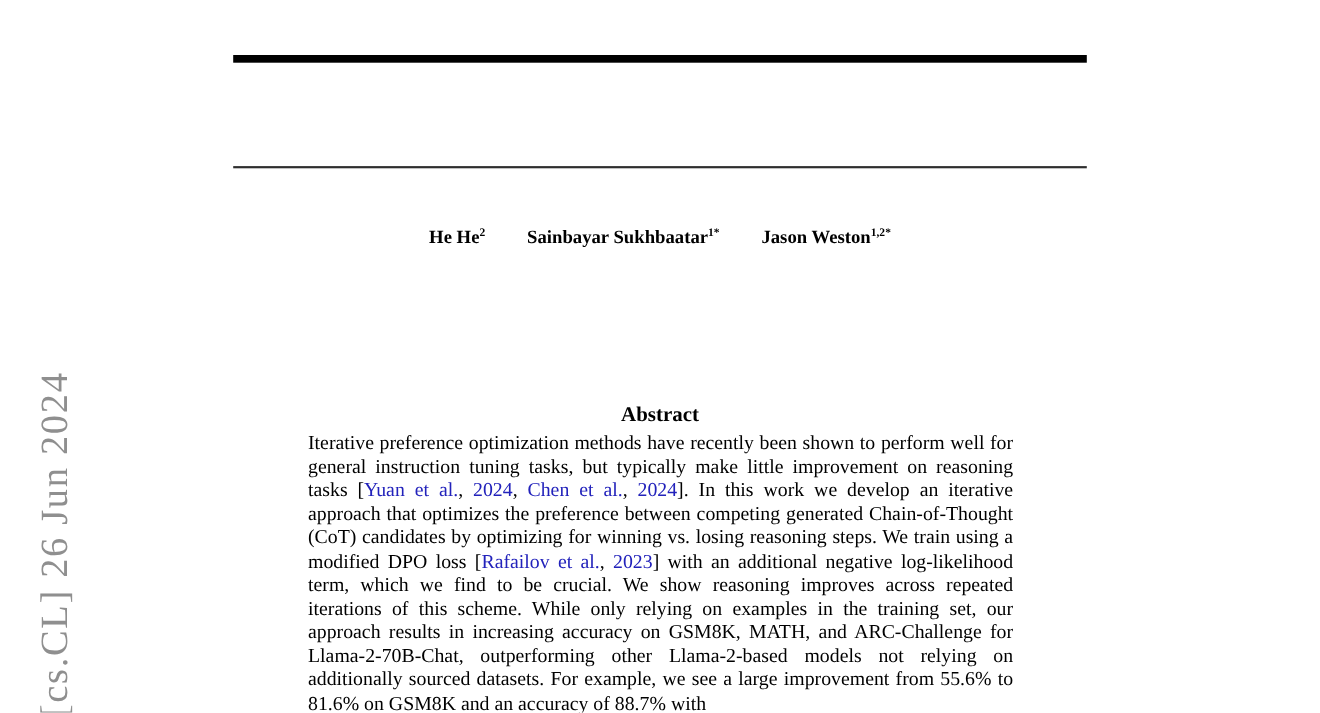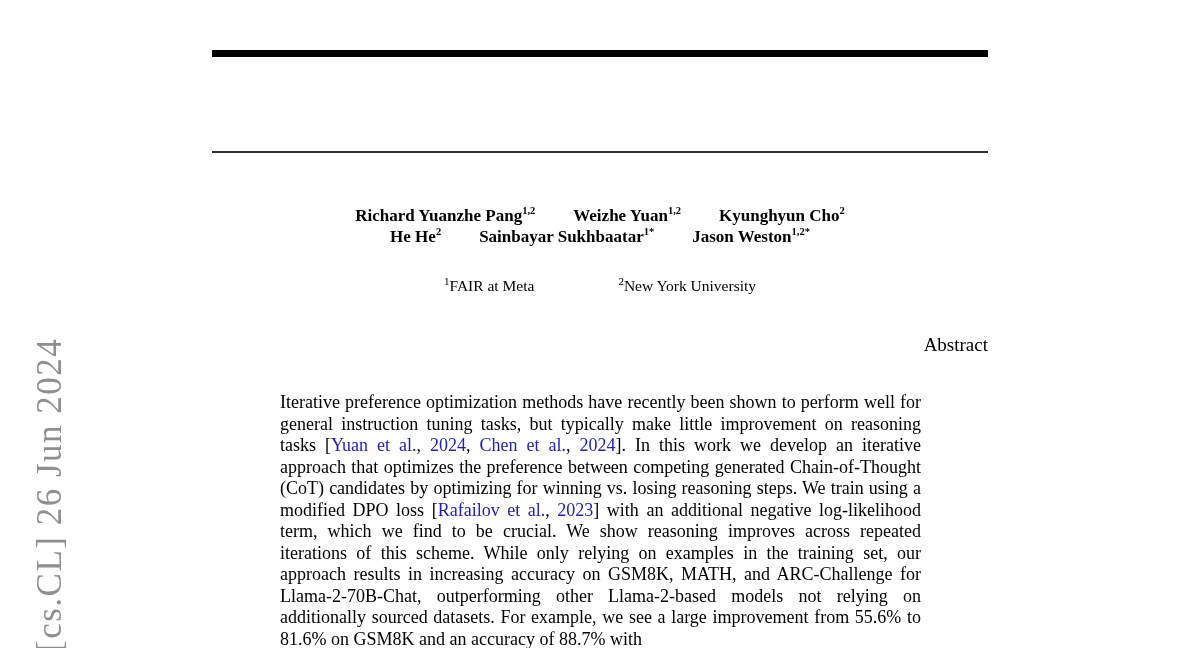--- a/index.html
+++ b/index.html
@@ -86,26 +86,26 @@
     font-weight: normal;
   }
   .affiliation {
     display: inline-block;
     margin: 0 42px;
     white-space: nowrap;
   }
   .abstract-heading {
     position: absolute;
     left: 212px;
-    top: 334px;
+    top: 367px;
     width: 776px;
     margin: 0;
-    text-align: right;
+    text-align: center;
     font-size: 19px;
-    font-weight: normal;
+    font-weight: bold;
   }
   .abstract-text {
     position: absolute;
     left: 280px;
     top: 392px;
     width: 641px;
     margin: 0;
     font-size: 18px;
     line-height: 21.5px;
     text-align: justify;
@@ -122,23 +122,21 @@
 <div class="page">
 
   <div class="watermark">[cs.CL]  26 Jun 2024</div>
 
   <div class="rule-thick"></div>
 
 
   <div class="rule-thin"></div>
 
   <div class="authors">
-    <div class="author-row"><span class="author">Richard Yuanzhe Pang<sup>1,2</sup></span><span class="author">Weizhe Yuan<sup>1,2</sup></span><span class="author">Kyunghyun Cho<sup>2</sup></span></div>
     <div class="author-row"><span class="author">He He<sup>2</sup></span><span class="author">Sainbayar Sukhbaatar<sup>1*</sup></span><span class="author">Jason Weston<sup>1,2*</sup></span></div>
   </div>
 
-  <div class="affiliations"><span class="affiliation"><sup>1</sup>FAIR at Meta</span><span class="affiliation"><sup>2</sup>New York University</span></div>
 
   <h2 class="abstract-heading">Abstract</h2>
 
   <p class="abstract-text"><span>Iterative preference optimization methods have recently been shown to perform well for general instruction tuning tasks, but typically make little improvement on reasoning tasks [</span><a class="cite-link">Yuan et al.</a><span>, </span><a class="cite-link">2024</a><span>, </span><a class="cite-link">Chen et al.</a><span>, </span><a class="cite-link">2024</a><span>]. In this work we develop an iterative approach that optimizes the preference between competing generated Chain-of-Thought (CoT) candidates by optimizing for winning vs. losing reasoning steps. We train using a modified DPO loss [</span><a class="cite-link">Rafailov et al.</a><span>, </span><a class="cite-link">2023</a><span>] with an additional negative log-likelihood term, which we find to be crucial. We show reasoning improves across repeated iterations of this scheme. While only relying on examples in the training set, our approach results in increasing accuracy on GSM8K, MATH, and ARC-Challenge for Llama-2-70B-Chat, outperforming other Llama-2-based models not relying on additionally sourced datasets. For example, we see a large improvement from 55.6% to 81.6% on GSM8K and an accuracy of 88.7% with</span></p>
 
 </div>
 
 </body></html>

